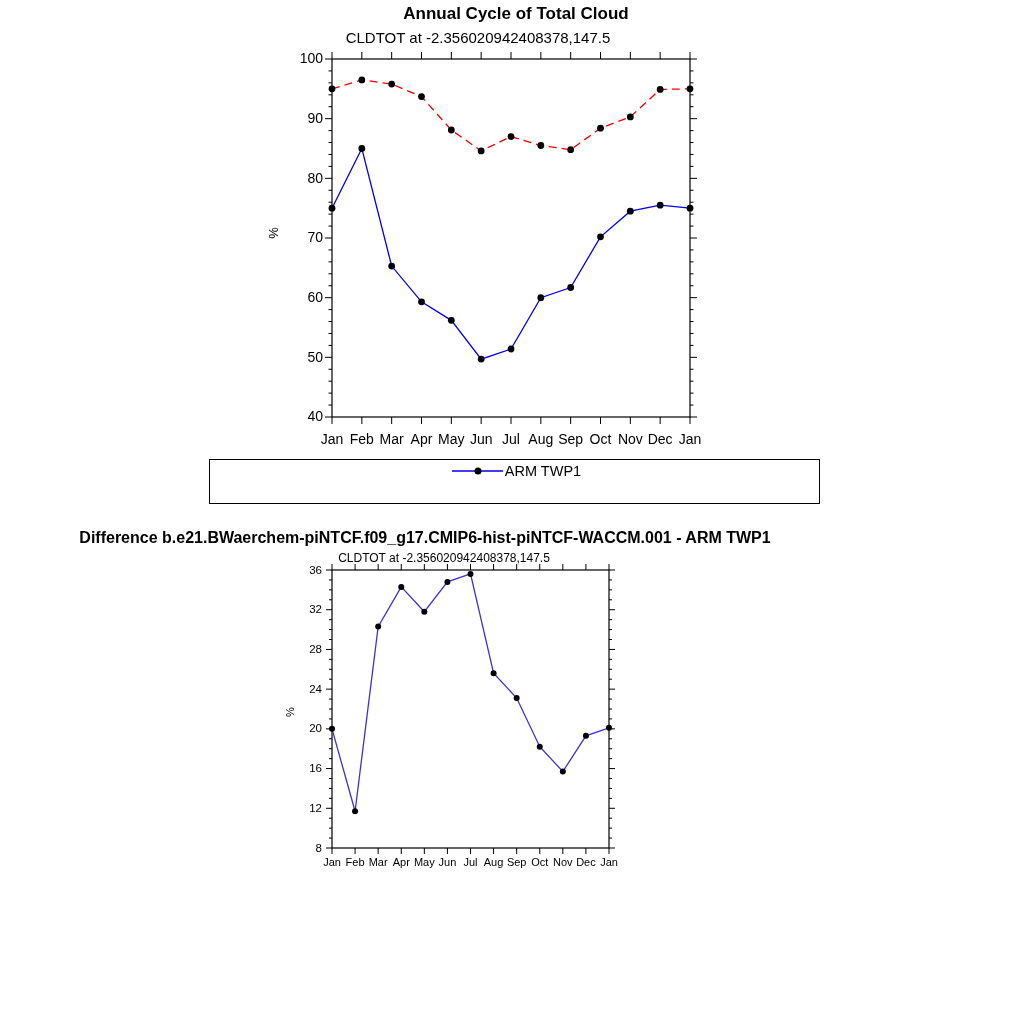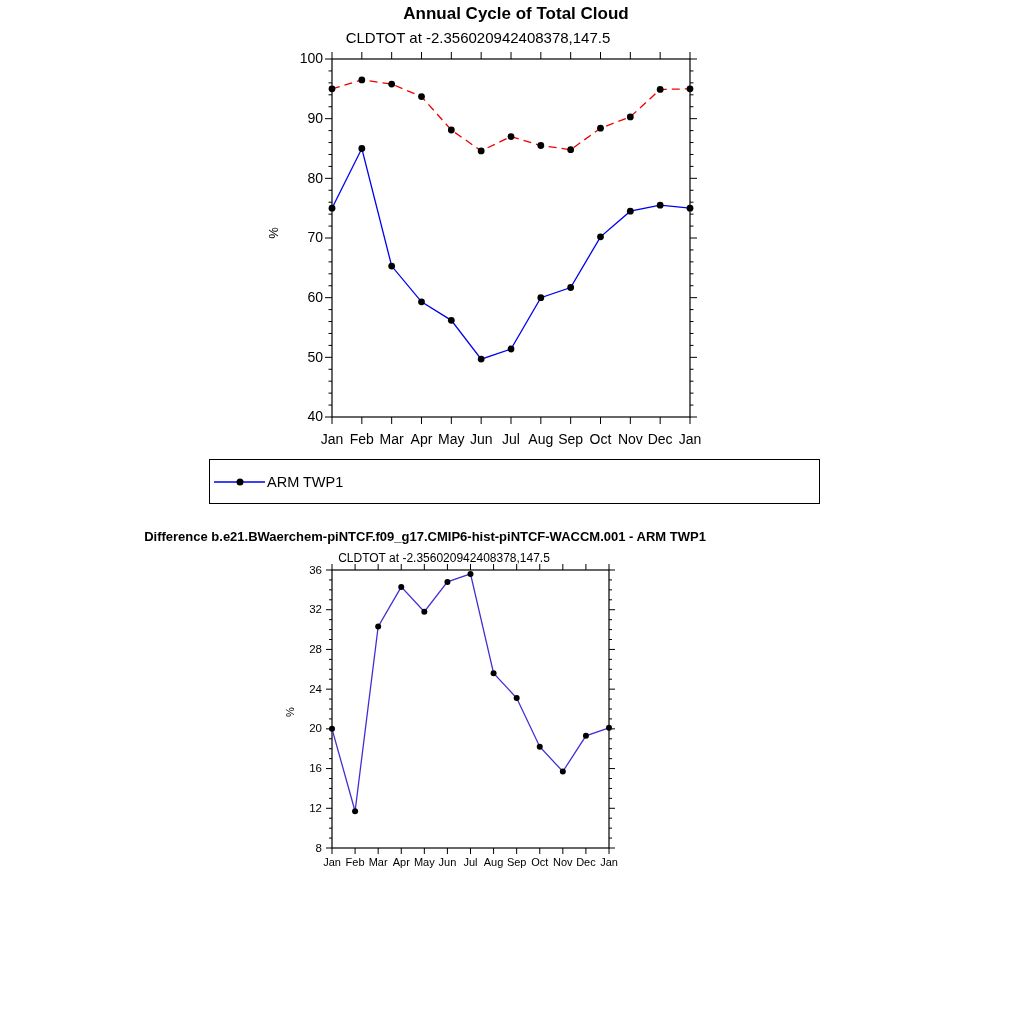--- a/index.html
+++ b/index.html
@@ -28,36 +28,35 @@
   }
   .chart-title-main {
     font-size: 17px;
     font-weight: bold;
     text-align: right;
   }
   .chart-subtitle-main {
     font-size: 15px;
   }
   .chart-title-diff {
-    font-size: 13px;
+    font-size: 16px;
     font-weight: bold;
   }
   .chart-subtitle-diff {
     font-size: 12px;
   }
   .legend-box {
     position: absolute;
     left: 209px;
     top: 459px;
     width: 611px;
     height: 45px;
     border: 1px solid #000000;
     box-sizing: border-box;
     display: flex;
-    flex-direction: column;
     justify-content: center;
     background: #ffffff;
   }
   .legend-row {
     display: flex;
     align-items: center;
     height: 22px;
   }
   .legend-line-svg {
     width: 57px;

